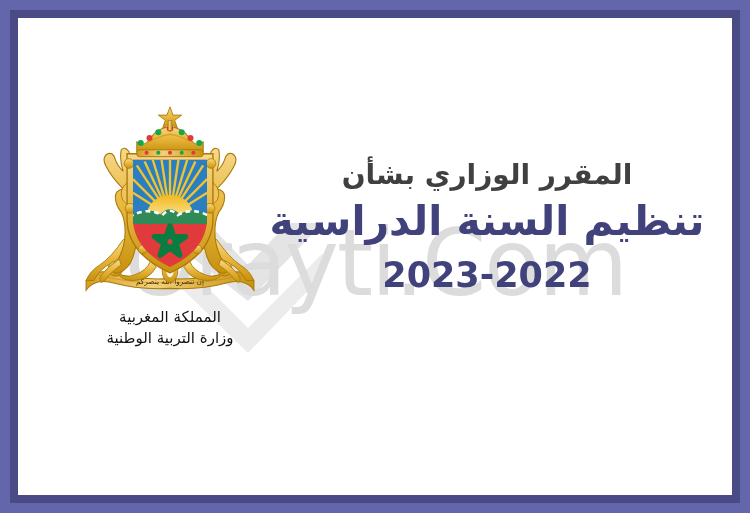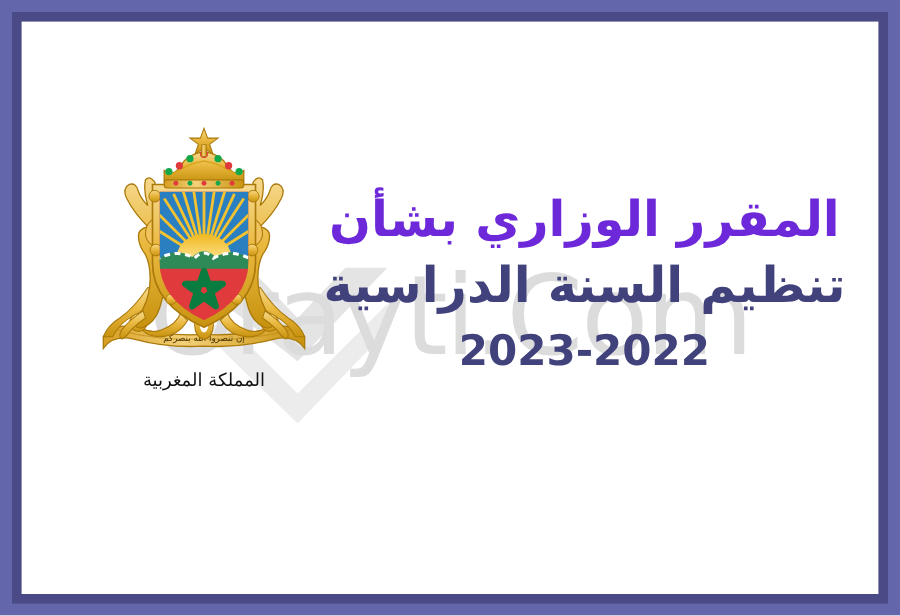--- a/index.html
+++ b/index.html
@@ -97,23 +97,23 @@
   
   .title-block {
     position: absolute;
     right: 20px;
     top: 138px;
     width: 450px;
     text-align: center;
     direction: rtl;
   }
   .title-line1 {
-    font-size: 41px;
+    font-size: 28px;
     font-weight: bold;
-    color: #6d28d9;
+    color: #404040;
     line-height: 1.34;
     white-space: nowrap;
   }
   .title-line2 {
     font-size: 41px;
     font-weight: bold;
     color: #41427c;
     line-height: 1.34;
     white-space: nowrap;
   }
@@ -266,20 +266,21 @@
           <circle cx="112" cy="51" r="2.1" fill="#13a84a"></circle>
           <circle cx="124" cy="51" r="2.1" fill="#e03a3c"></circle>
 
           <path d="M100,4 L103.1,12.4 L112,12.4 L104.8,17.7 L107.6,26 L100,20.9 L92.4,26 L95.2,17.7 L88,12.4 L96.9,12.4 Z" fill="url(#goldGrad)" stroke="#a9790a" stroke-width="0.9"></path>
           <rect x="98" y="18" width="4" height="10" fill="url(#goldGradH)" stroke="#a9790a" stroke-width="0.6"></rect>
         </g>
       </svg>
 
       <div class="ministry-lines">
         <div class="line">المملكة المغربية</div>
+        <div class="line">وزارة التربية الوطنية</div>
       </div>
     </div>
 
     <div class="title-block">
       <div class="title-line1">المقرر الوزاري بشأن</div>
       <div class="title-line2">تنظيم السنة الدراسية</div>
       <div class="title-year">2023-2022</div>
     </div>
 
   </div>

